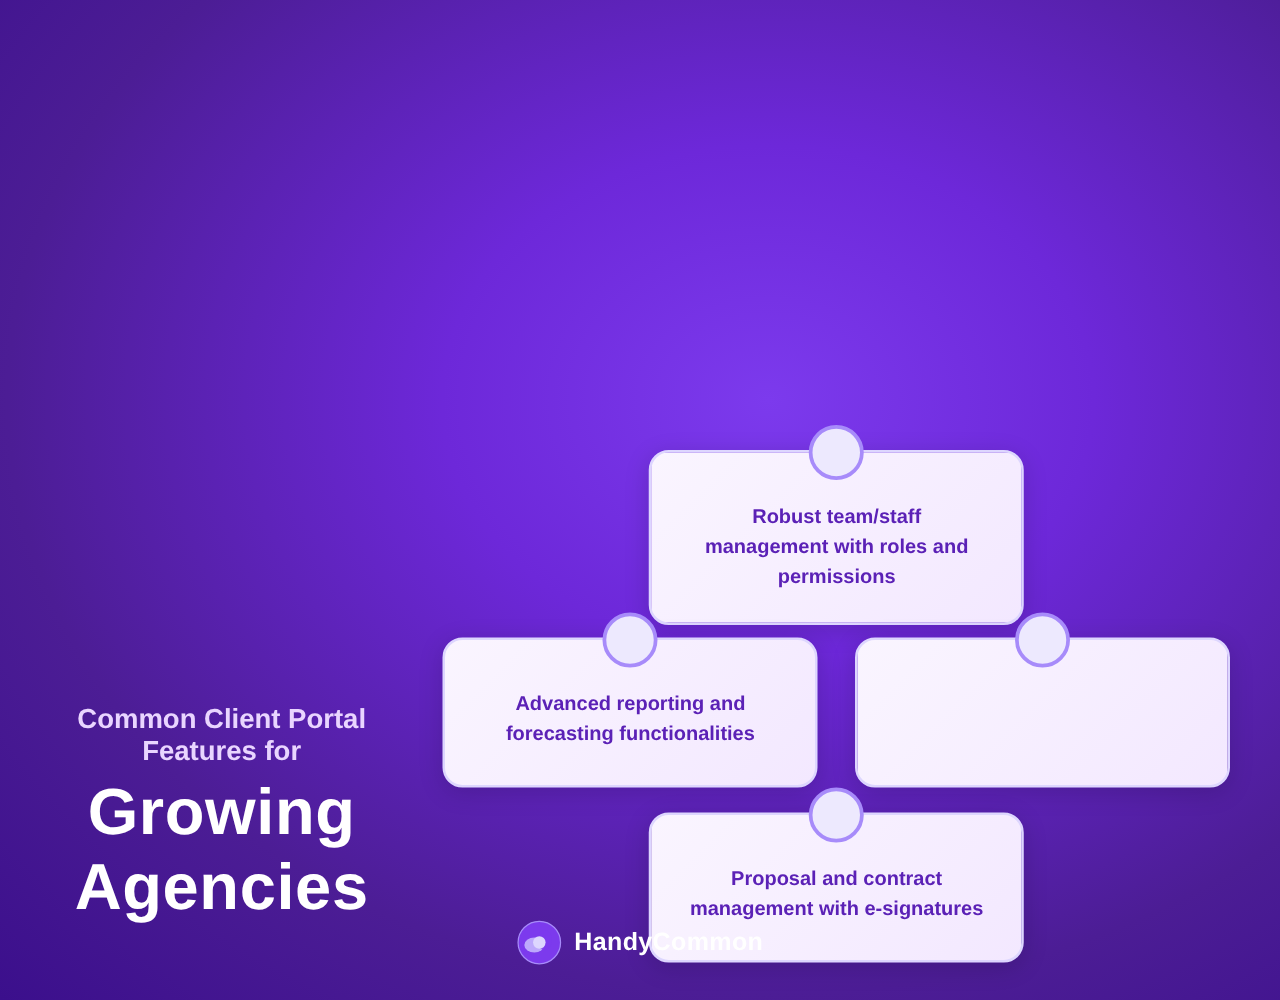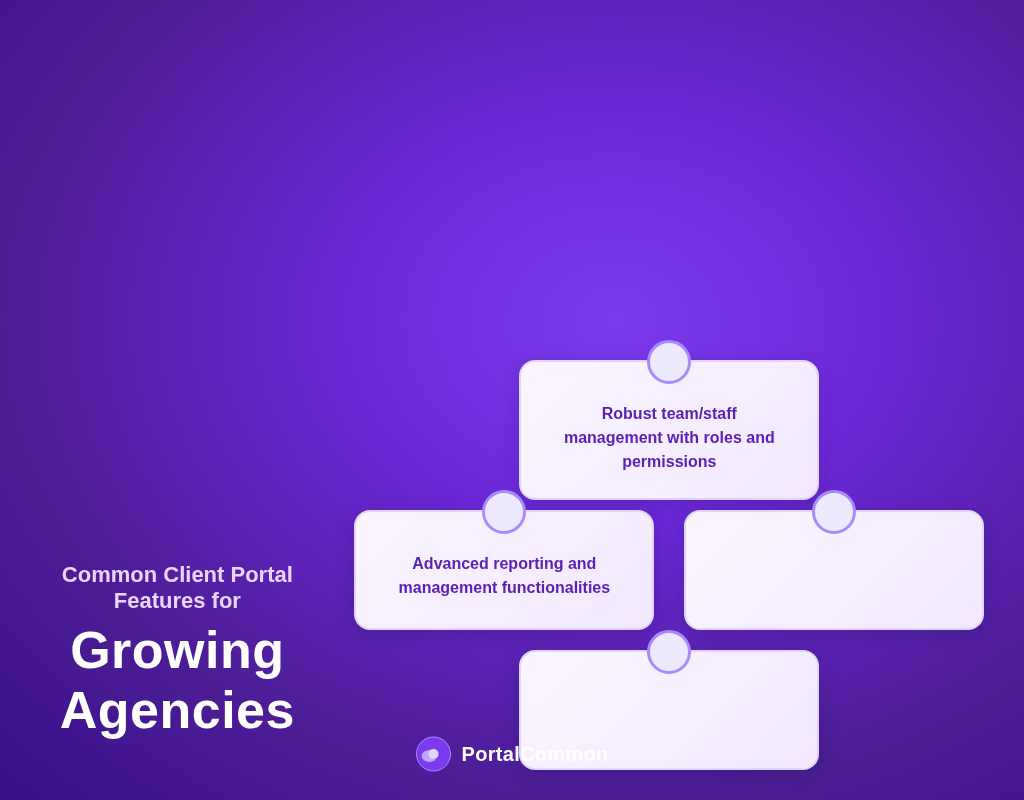--- a/index.html
+++ b/index.html
@@ -144,40 +144,41 @@
     <div class="cards-row">
       <div class="card">
         <div class="card-circle"></div>
         <div class="card-text">Robust team/staff management with roles and permissions</div>
       </div>
     </div>
 
     <div class="cards-row">
       <div class="card">
         <div class="card-circle"></div>
-        <div class="card-text">Advanced reporting and management functionalities</div>
+        <div class="card-text">Advanced reporting and forecasting functionalities</div>
       </div>
       <div class="card">
         <div class="card-circle"></div>
       </div>
     </div>
 
     <div class="cards-row bottom-card">
       <div class="card">
         <div class="card-circle"></div>
+        <div class="card-text">Proposal and contract management with e-signatures</div>
       </div>
     </div>
 
   </div>
 
   <div class="footer">
     <svg class="footer-logo" viewBox="0 0 36 36" xmlns="http://www.w3.org/2000/svg">
       <circle cx="18" cy="18" r="17" fill="#7c3aed" stroke="#a78bfa" stroke-width="1"></circle>
       <ellipse cx="14" cy="20" rx="8" ry="6" fill="#c4b5fd" opacity="0.9"></ellipse>
       <ellipse cx="22" cy="16" rx="6" ry="8" fill="#7c3aed" opacity="0.8"></ellipse>
       <ellipse cx="18" cy="18" rx="5" ry="5" fill="#ddd6fe"></ellipse>
     </svg>
     <div class="footer-brand">
-      <span>Portal</span><span>Common</span>
+      <span>Handy</span><span>Common</span>
     </div>
   </div>
 
 </div>
 
 </body></html>

